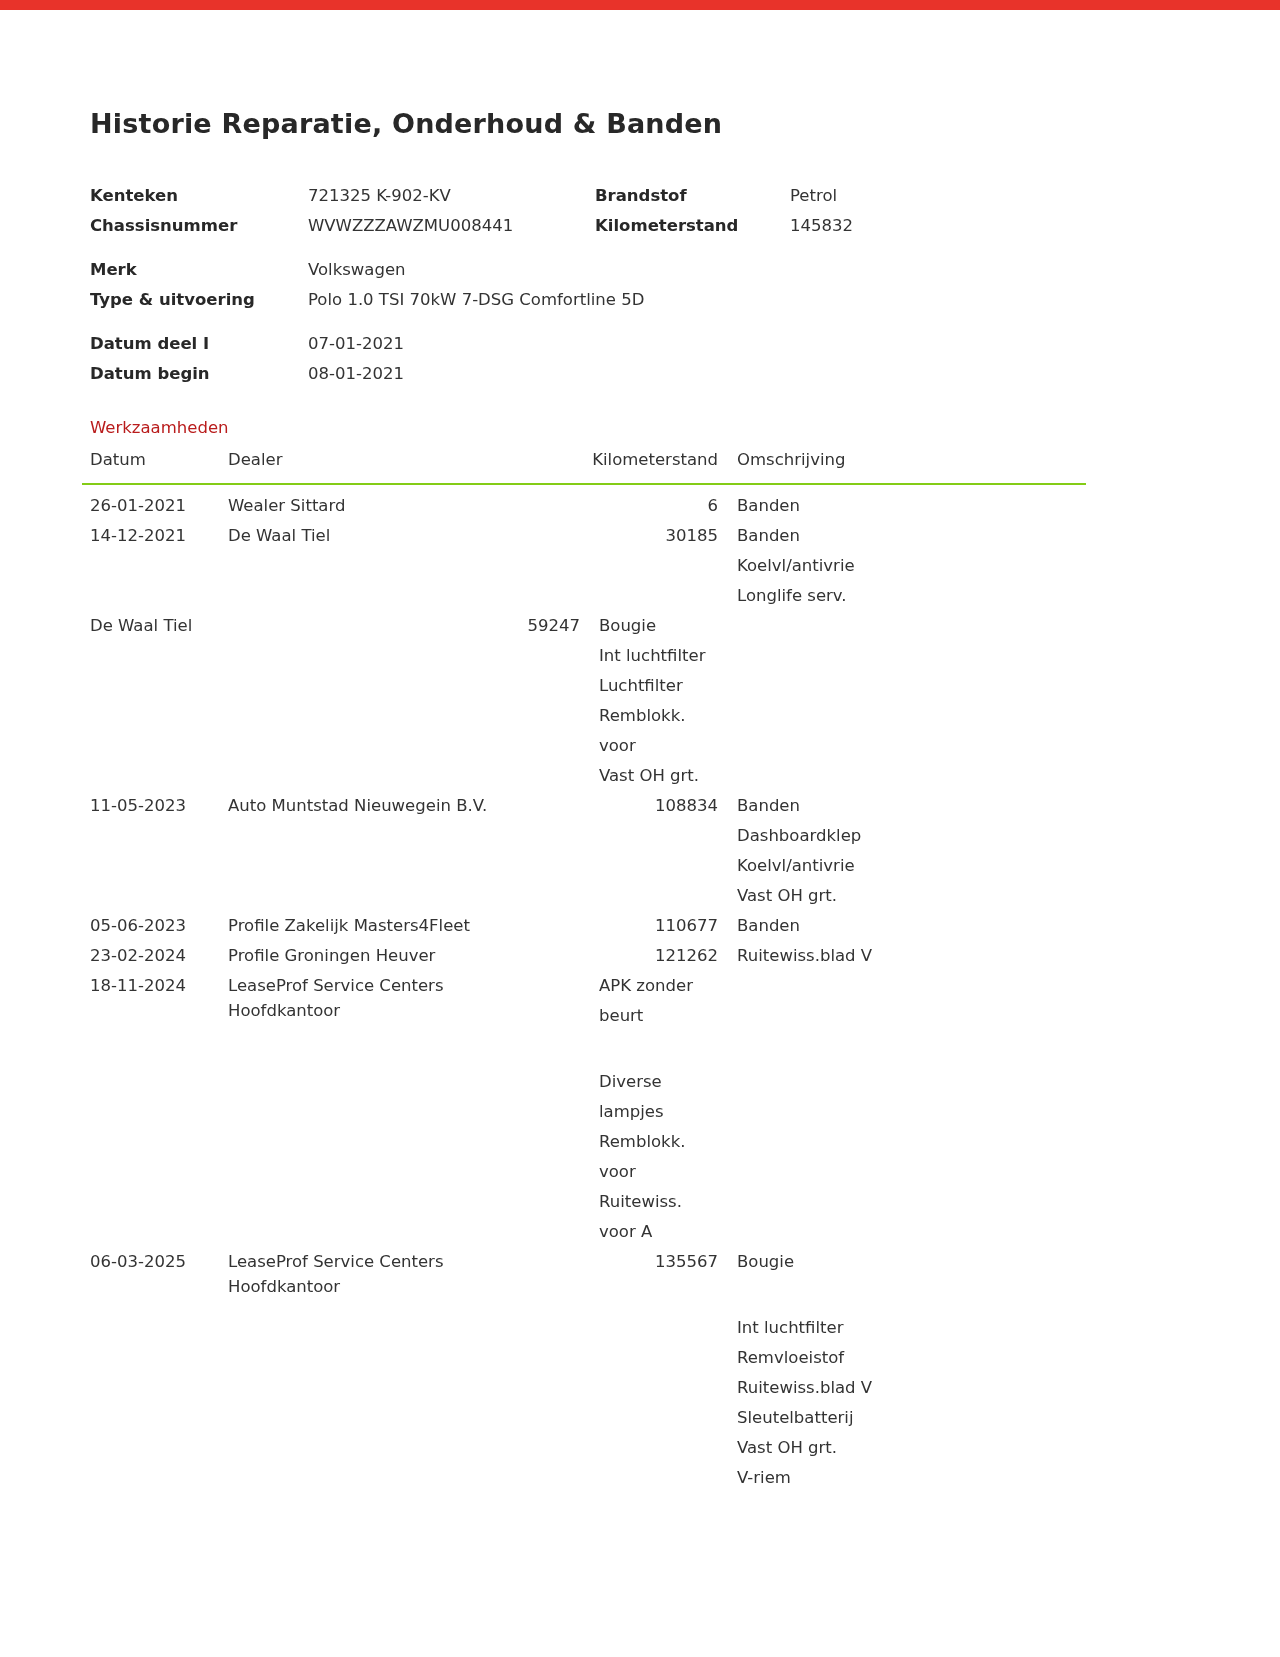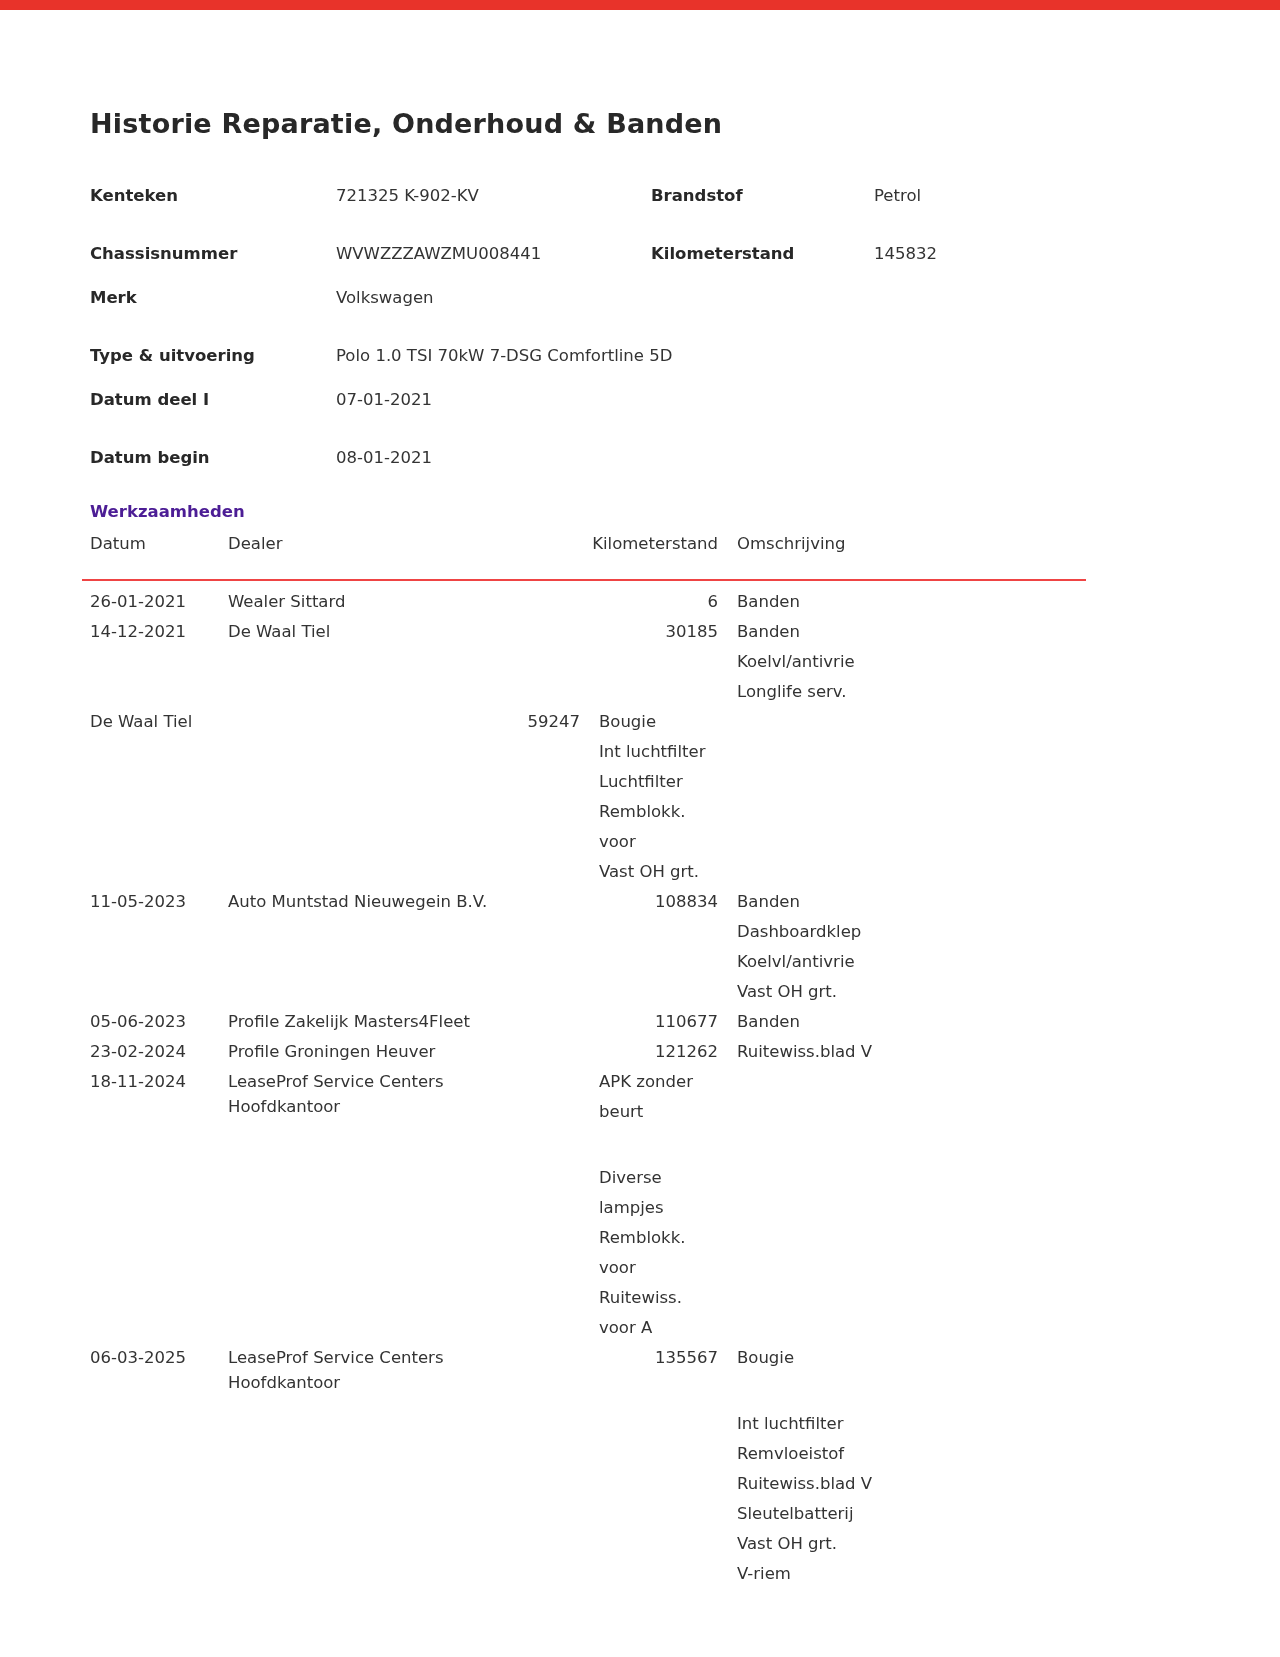--- a/index.html
+++ b/index.html
@@ -27,48 +27,47 @@
     color: #282828;
     letter-spacing: 0.2px;
   }
 
   .info-grid {
     display: grid;
     grid-template-columns: 218px 287px 195px auto;
     line-height: 30px;
     font-size: 16.5px;
     margin-top: 42px;
-    gap: 28px;
   }
   .info-grid.two-col { grid-template-columns: 218px auto; margin-top: 14px; }
   .label { font-weight: bold; color: #282828; }
 
   .section-title {
     font-size: 16.5px;
-    font-weight: bold;
-    color: #4c1d95;
+    font-weight: normal;
+    color: #b91c1c;
     margin-top: 24px;
     line-height: 30px;
   }
 
   .worktable {
     margin-left: -8px;
     width: 1004px;
     font-size: 16.5px;
     margin-top: 2px;
   }
   .trow {
     display: grid;
     grid-template-columns: 138px 352px 138px auto;
     padding-left: 8px;
     line-height: 30px;
   }
   .thead {
-    border-bottom: 2px solid #ef4444;
-    padding-bottom: 20px;
+    border-bottom: 2px solid #84cc16;
+    padding-bottom: 8px;
   }
   .tbody { padding-top: 6px; }
   .c-km { text-align: right; }
   .c-oms { padding-left: 19px; }
   .oms-item { line-height: 30px; }
   .wrap-gap .oms-item:nth-child(2) { margin-top: 36px; }
   .dealer-line2 { line-height: 24px; margin-top: -2px; }
 </style>
 </head>
 <body>

